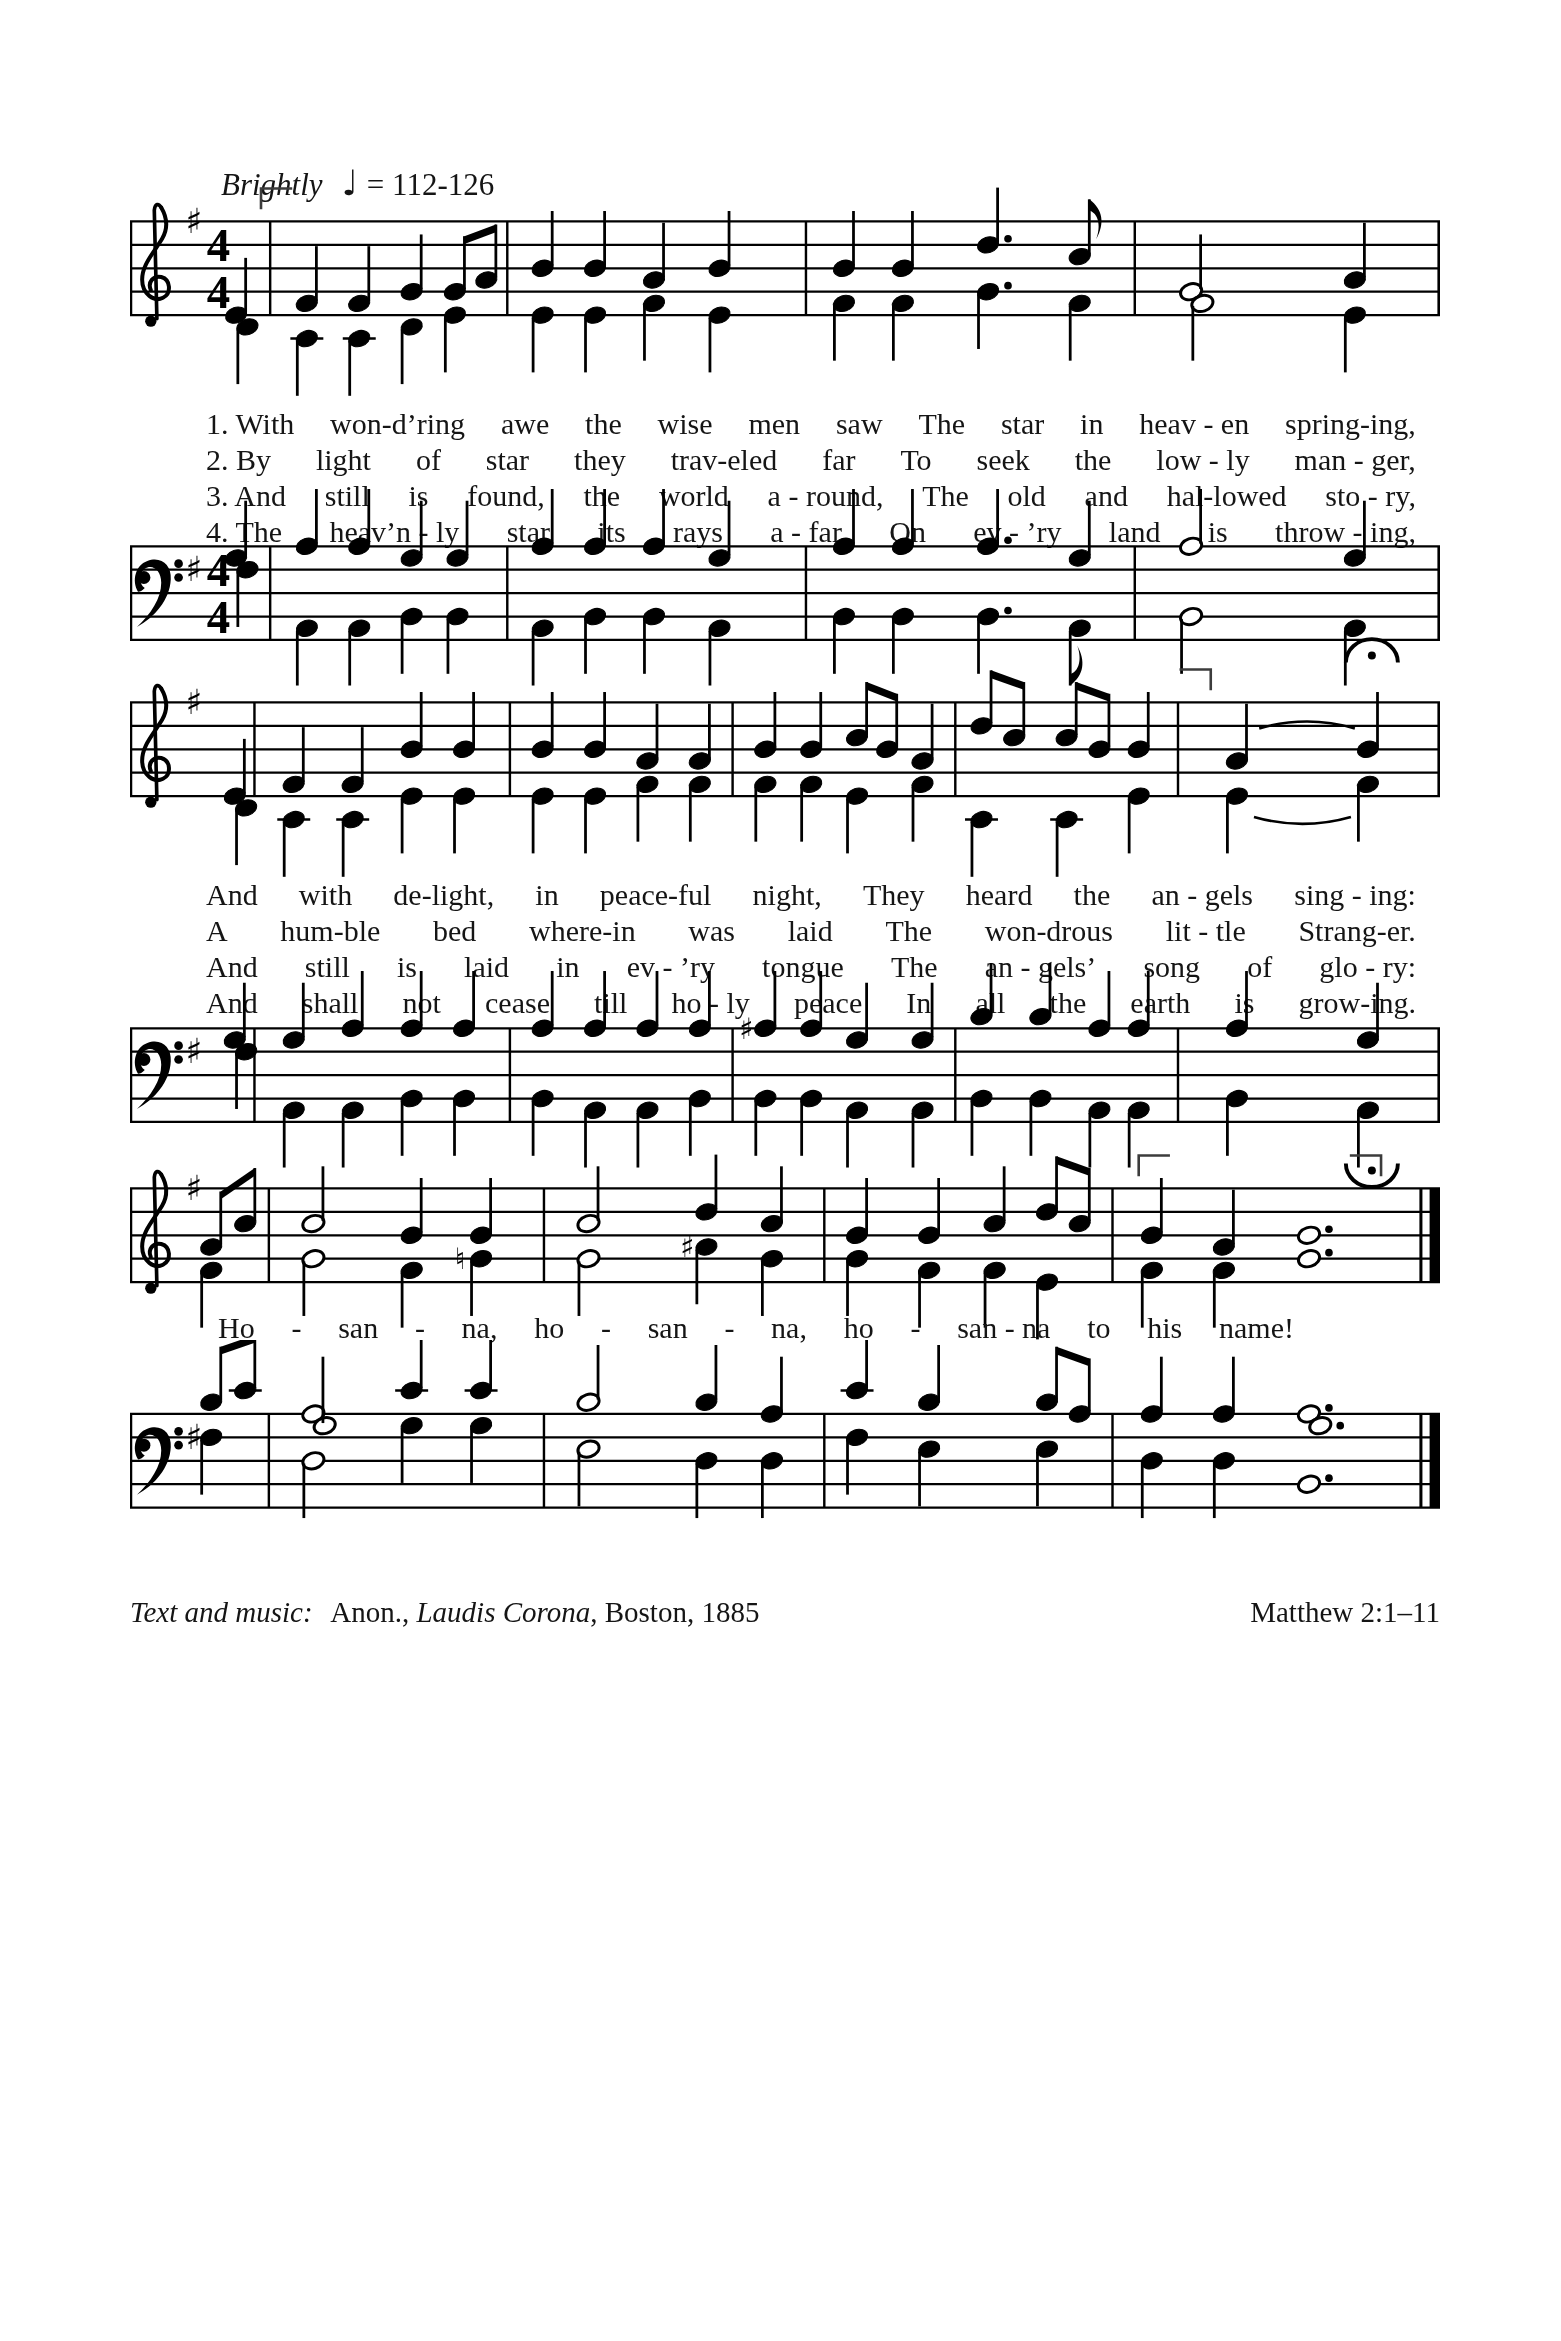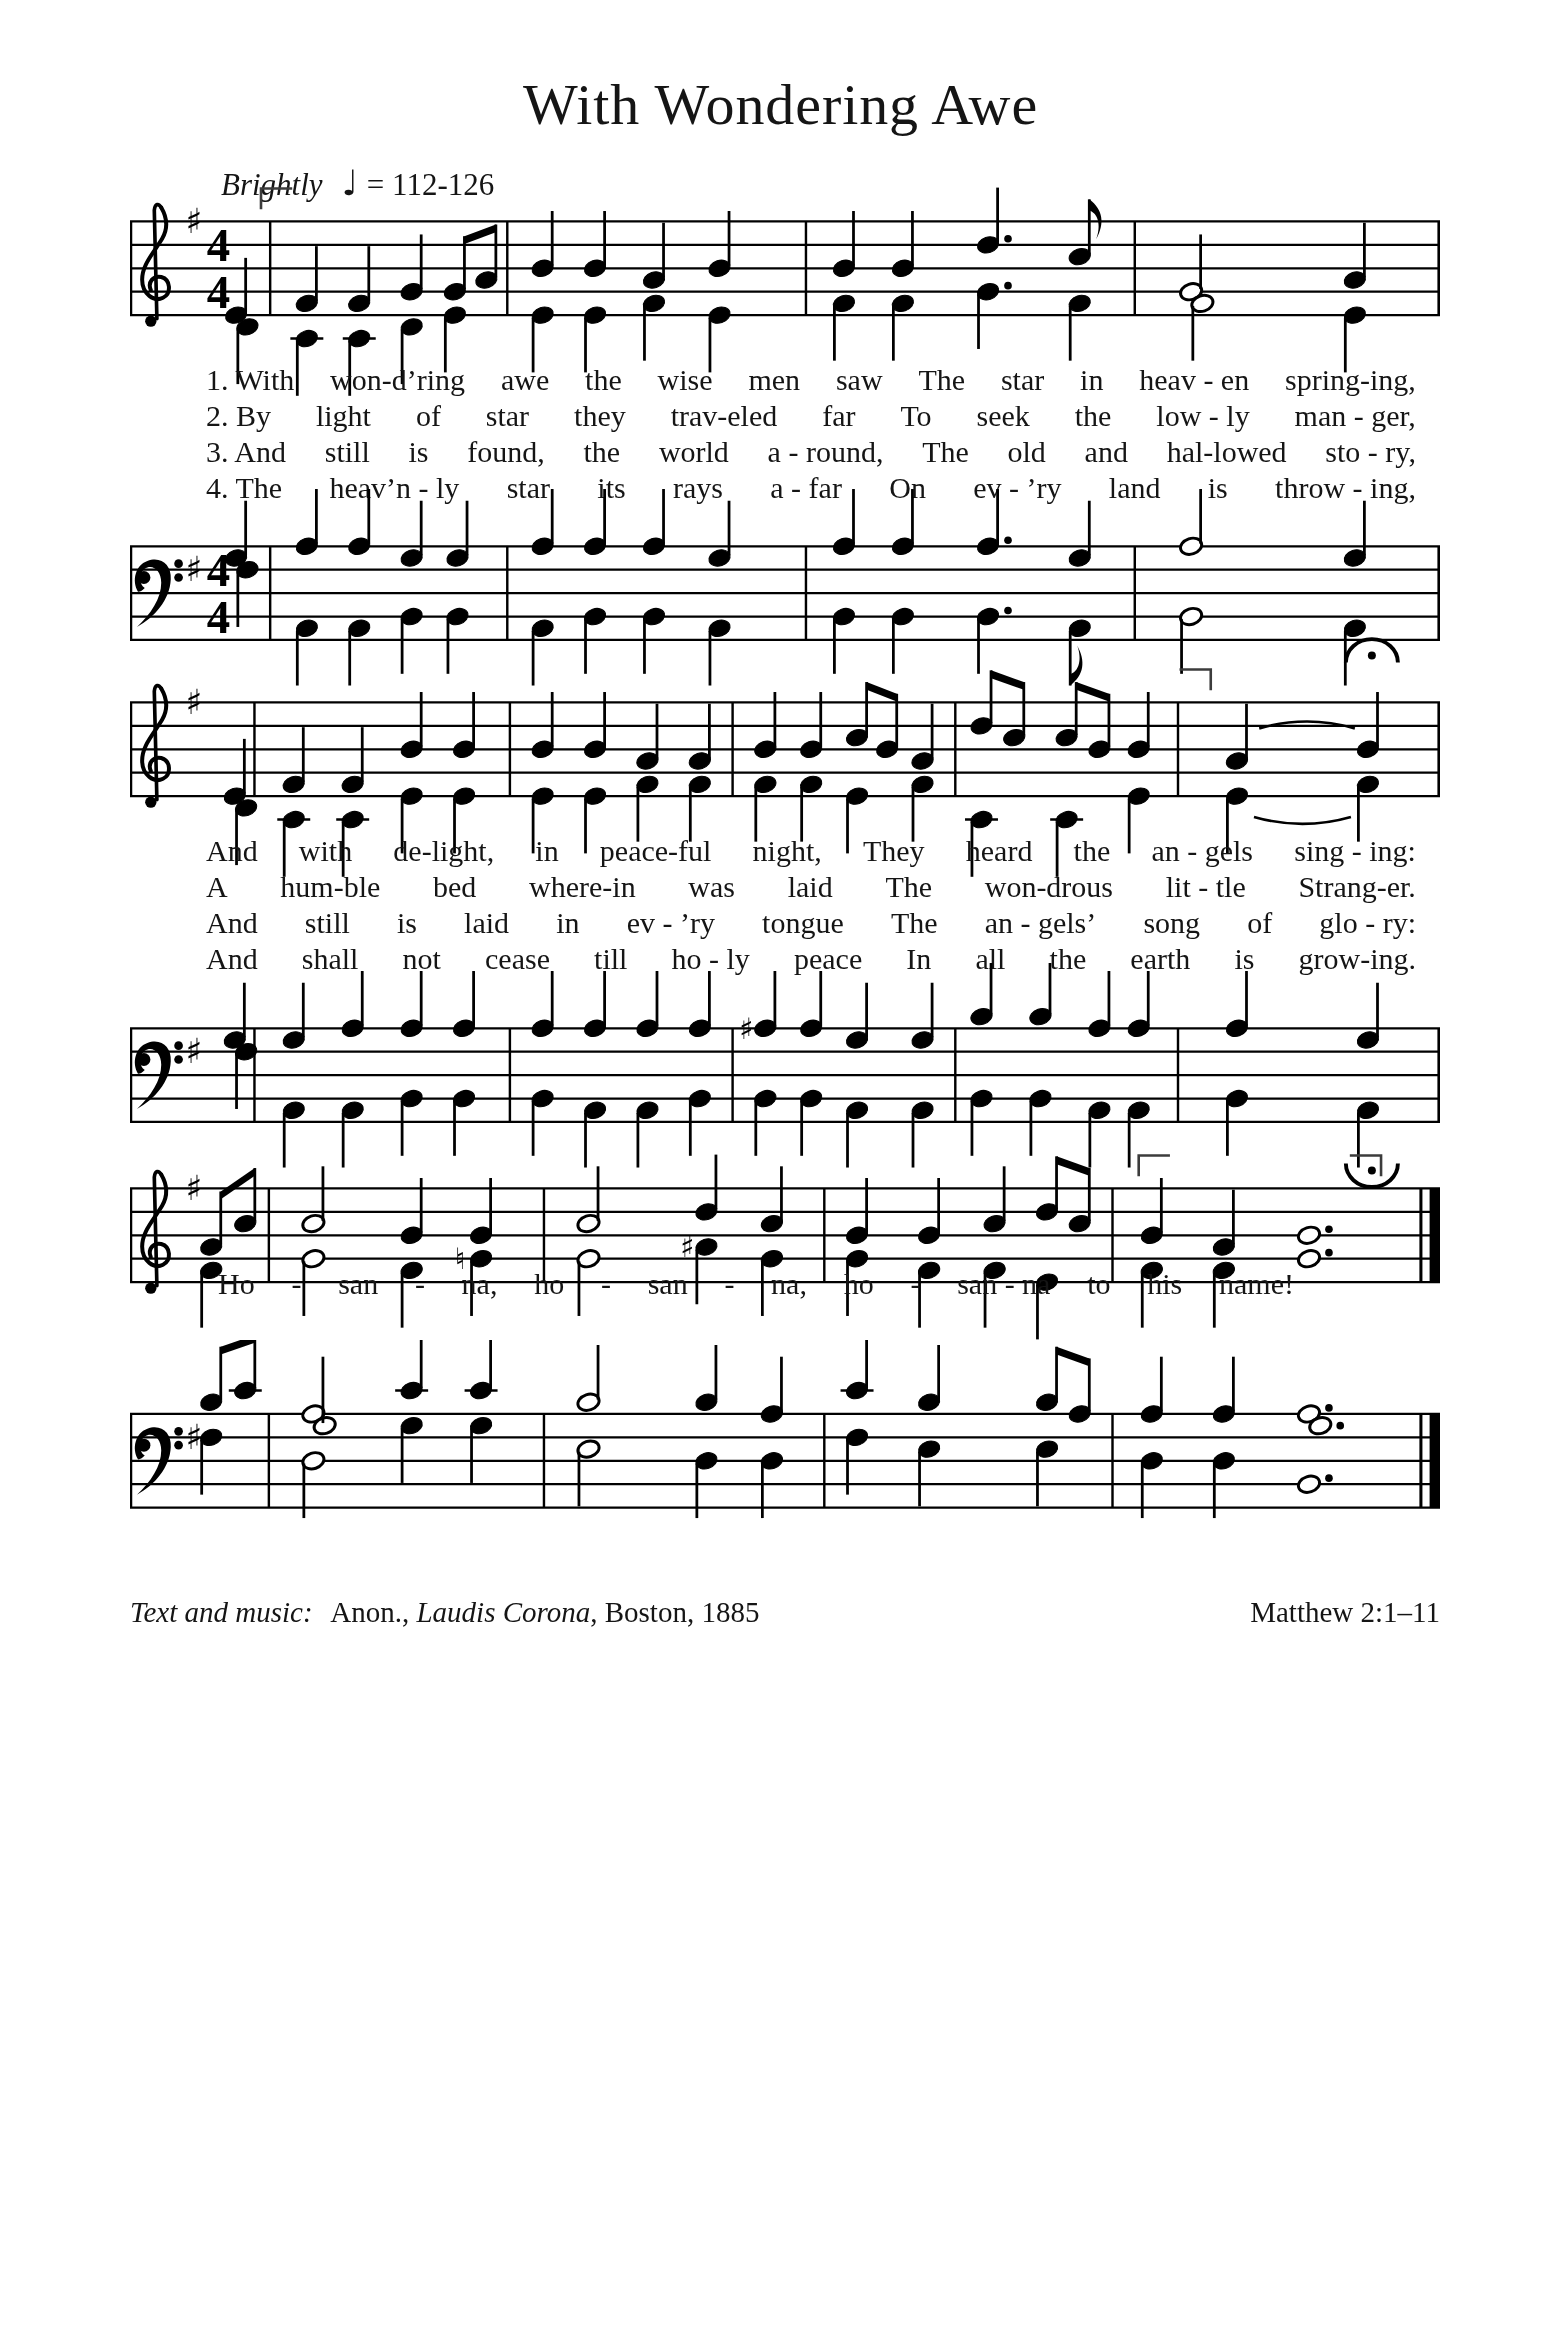--- a/index.html
+++ b/index.html
@@ -4,35 +4,34 @@
 <style>
   html,body{margin:0;padding:0;background:#e8e8e8;}
   #page{position:relative;width:1561px;height:2342px;background:#ffffff;margin:0 auto;
         font-family:"Liberation Serif",serif;color:#151515;overflow:hidden;}
   #title{position:absolute;top:71px;left:0;width:1561px;text-align:center;
          font-size:58px;letter-spacing:0.9px;font-weight:500;}
   #tempo{position:absolute;top:163px;left:221px;display:flex;align-items:baseline;font-size:31px;}
   #tempo .t-label{font-style:italic;margin-right:19px;}
   #tempo .t-note{font-family:"DejaVu Sans",sans-serif;font-size:35px;margin-right:8.7px;}
   .staff-svg{position:absolute;left:130px;width:1310px;pointer-events:none;}
-  .lyrics{position:absolute;left:130px;width:1310px;box-sizing:border-box;}
+  .lyrics{position:absolute;left:130px;width:1310px;box-sizing:border-box;margin-top:44px;}
   .lyrics .lyric-line{display:flex;justify-content:space-between;align-items:baseline;
         font-size:30px;height:36px;white-space:pre;}
   #lyrics-1,#lyrics-2{padding-left:76px;padding-right:24px;}
   #lyrics-3{padding-left:88px;padding-right:146px;}
   #footer{position:absolute;top:1596px;left:130px;width:1310px;display:flex;
           justify-content:space-between;font-size:29px;gap:16px;}
   .ital{font-style:italic;}
   #footer .gap{display:inline-block;width:12px;}
 </style>
 </head>
 <body>
 
 <div id="page">
-  <div id="title">With Wondering Awe</div>
 
   <div id="tempo">
     <span class="t-label">Brightly</span>
     <span class="t-note">♩</span>
     <span class="t-value">= 112-126</span>
   </div>
 
   <svg class="staff-svg" style="top:152px;height:269px" viewBox="0 0 1510 310">
       <g transform="translate(0,80)">
         <line x1="0" y1="0" x2="1510" y2="0" stroke="#000" stroke-width="2.6"></line>

